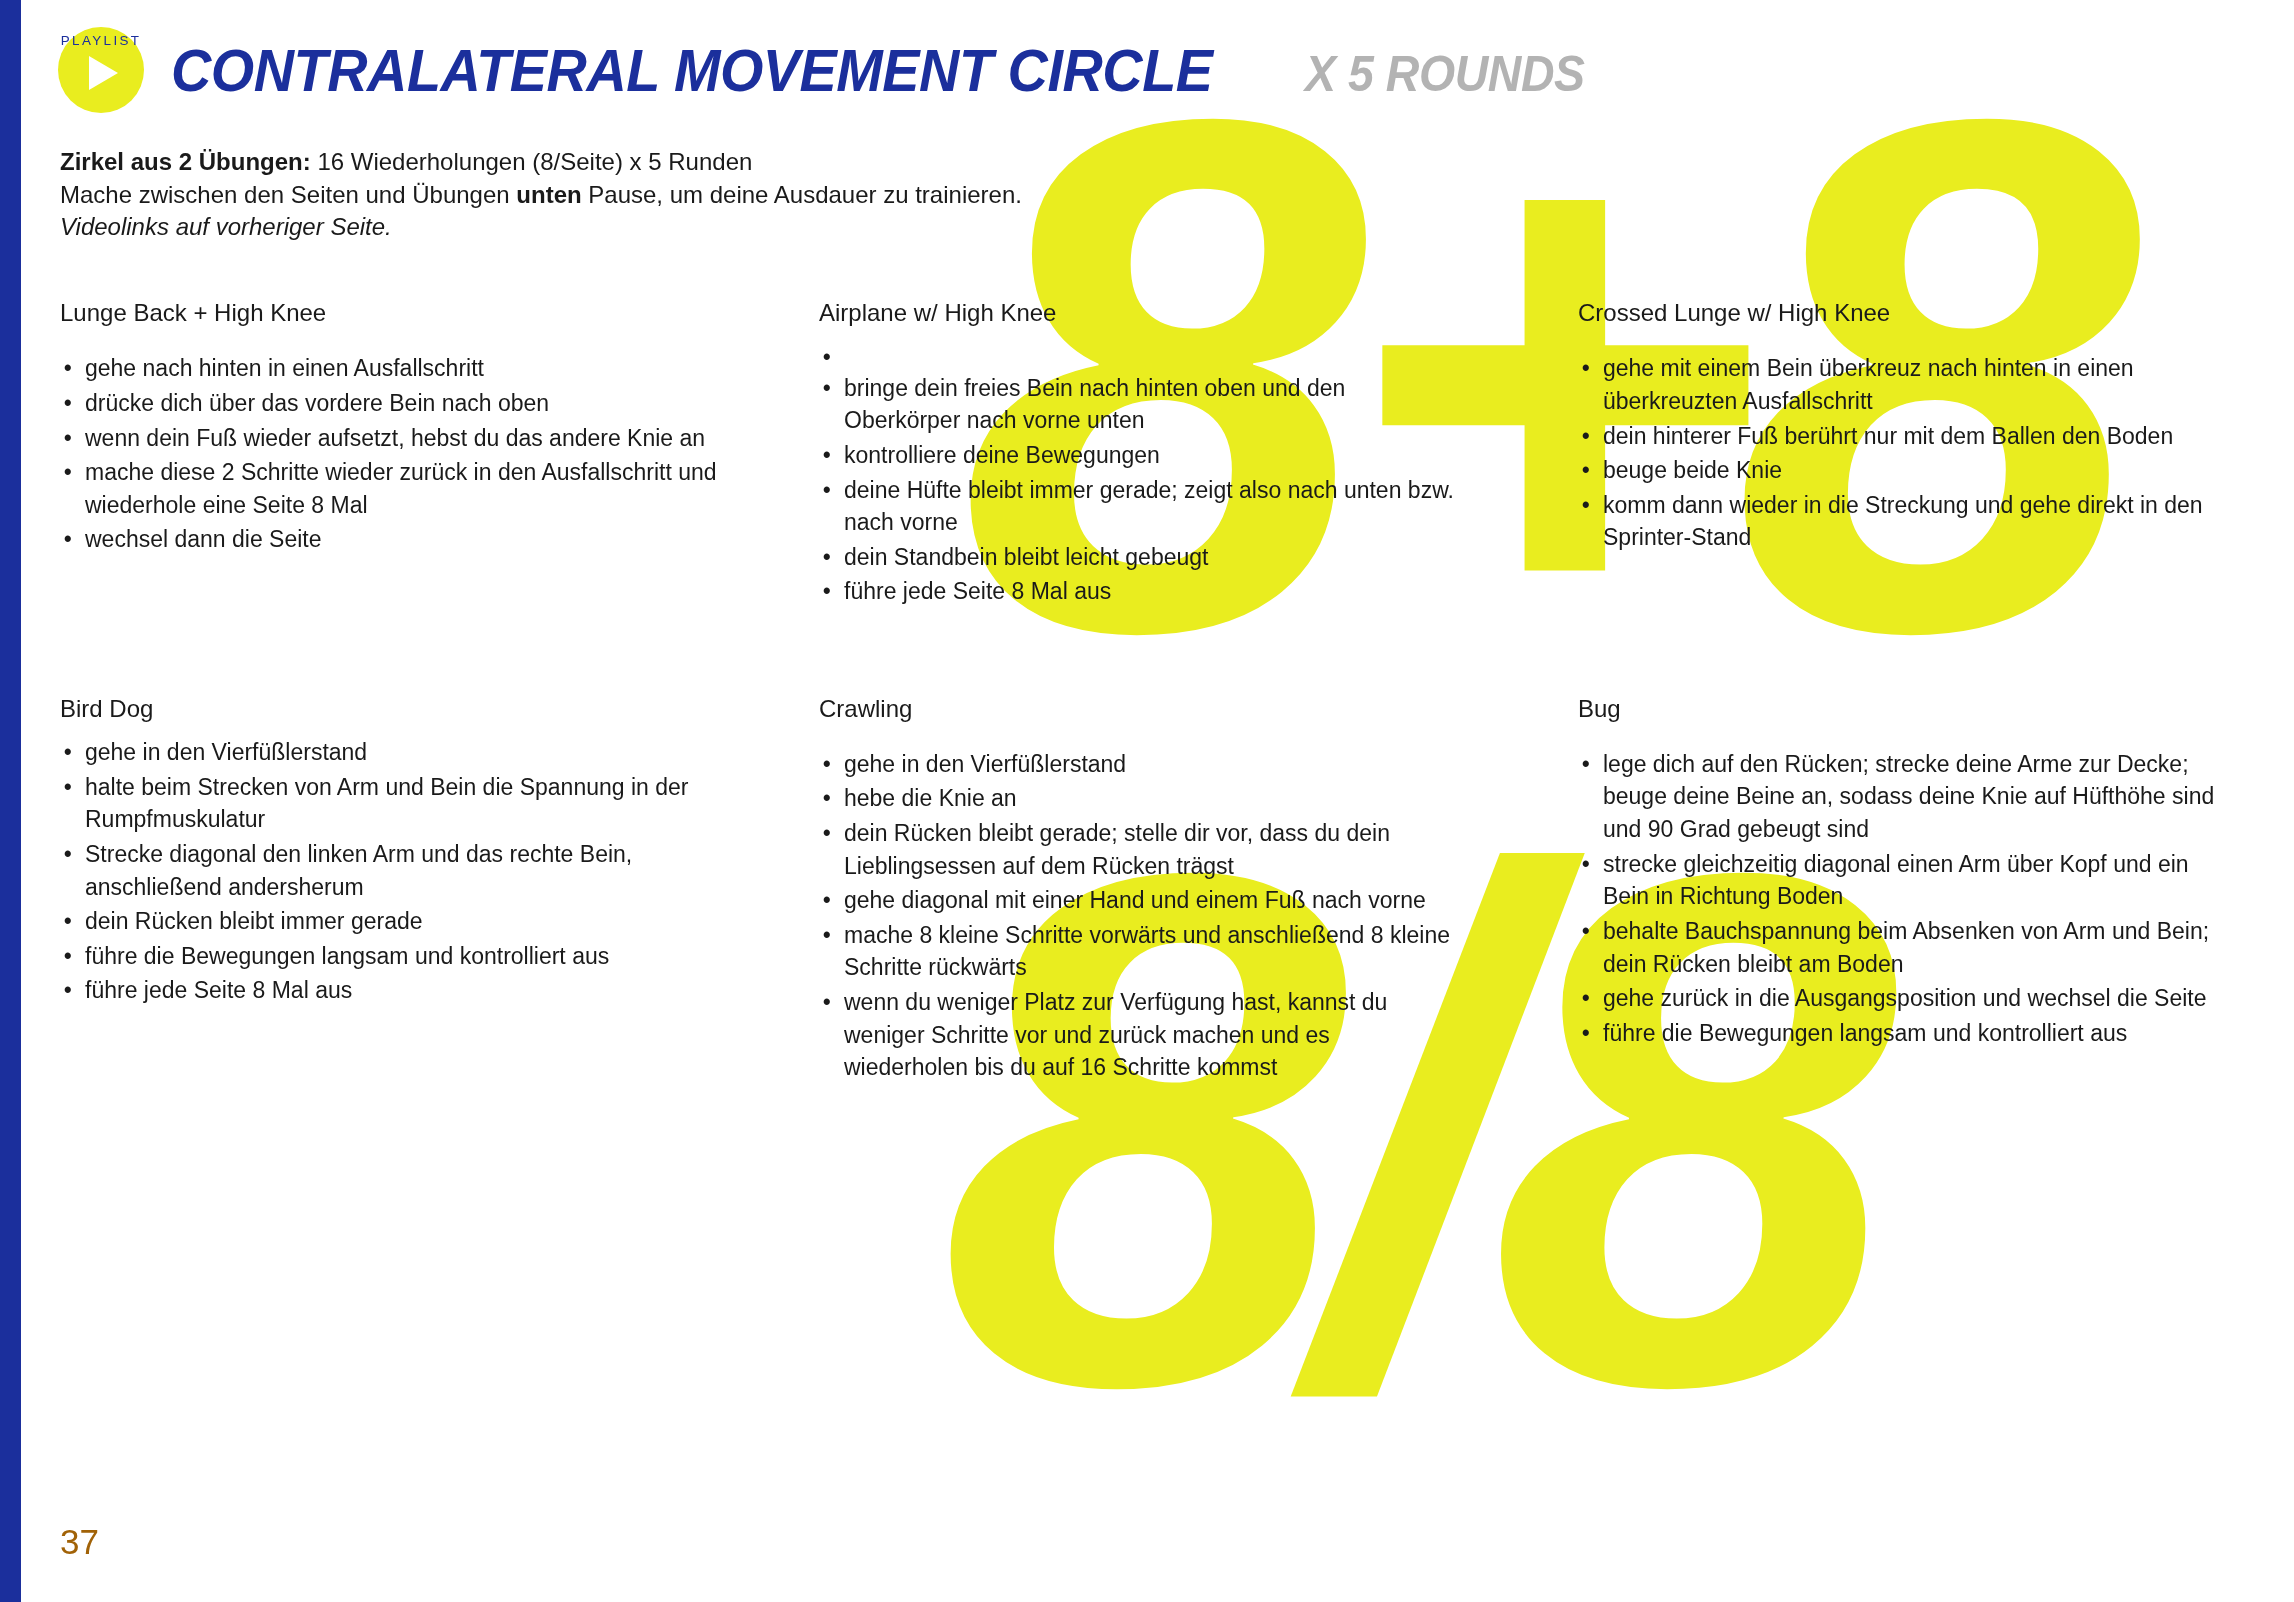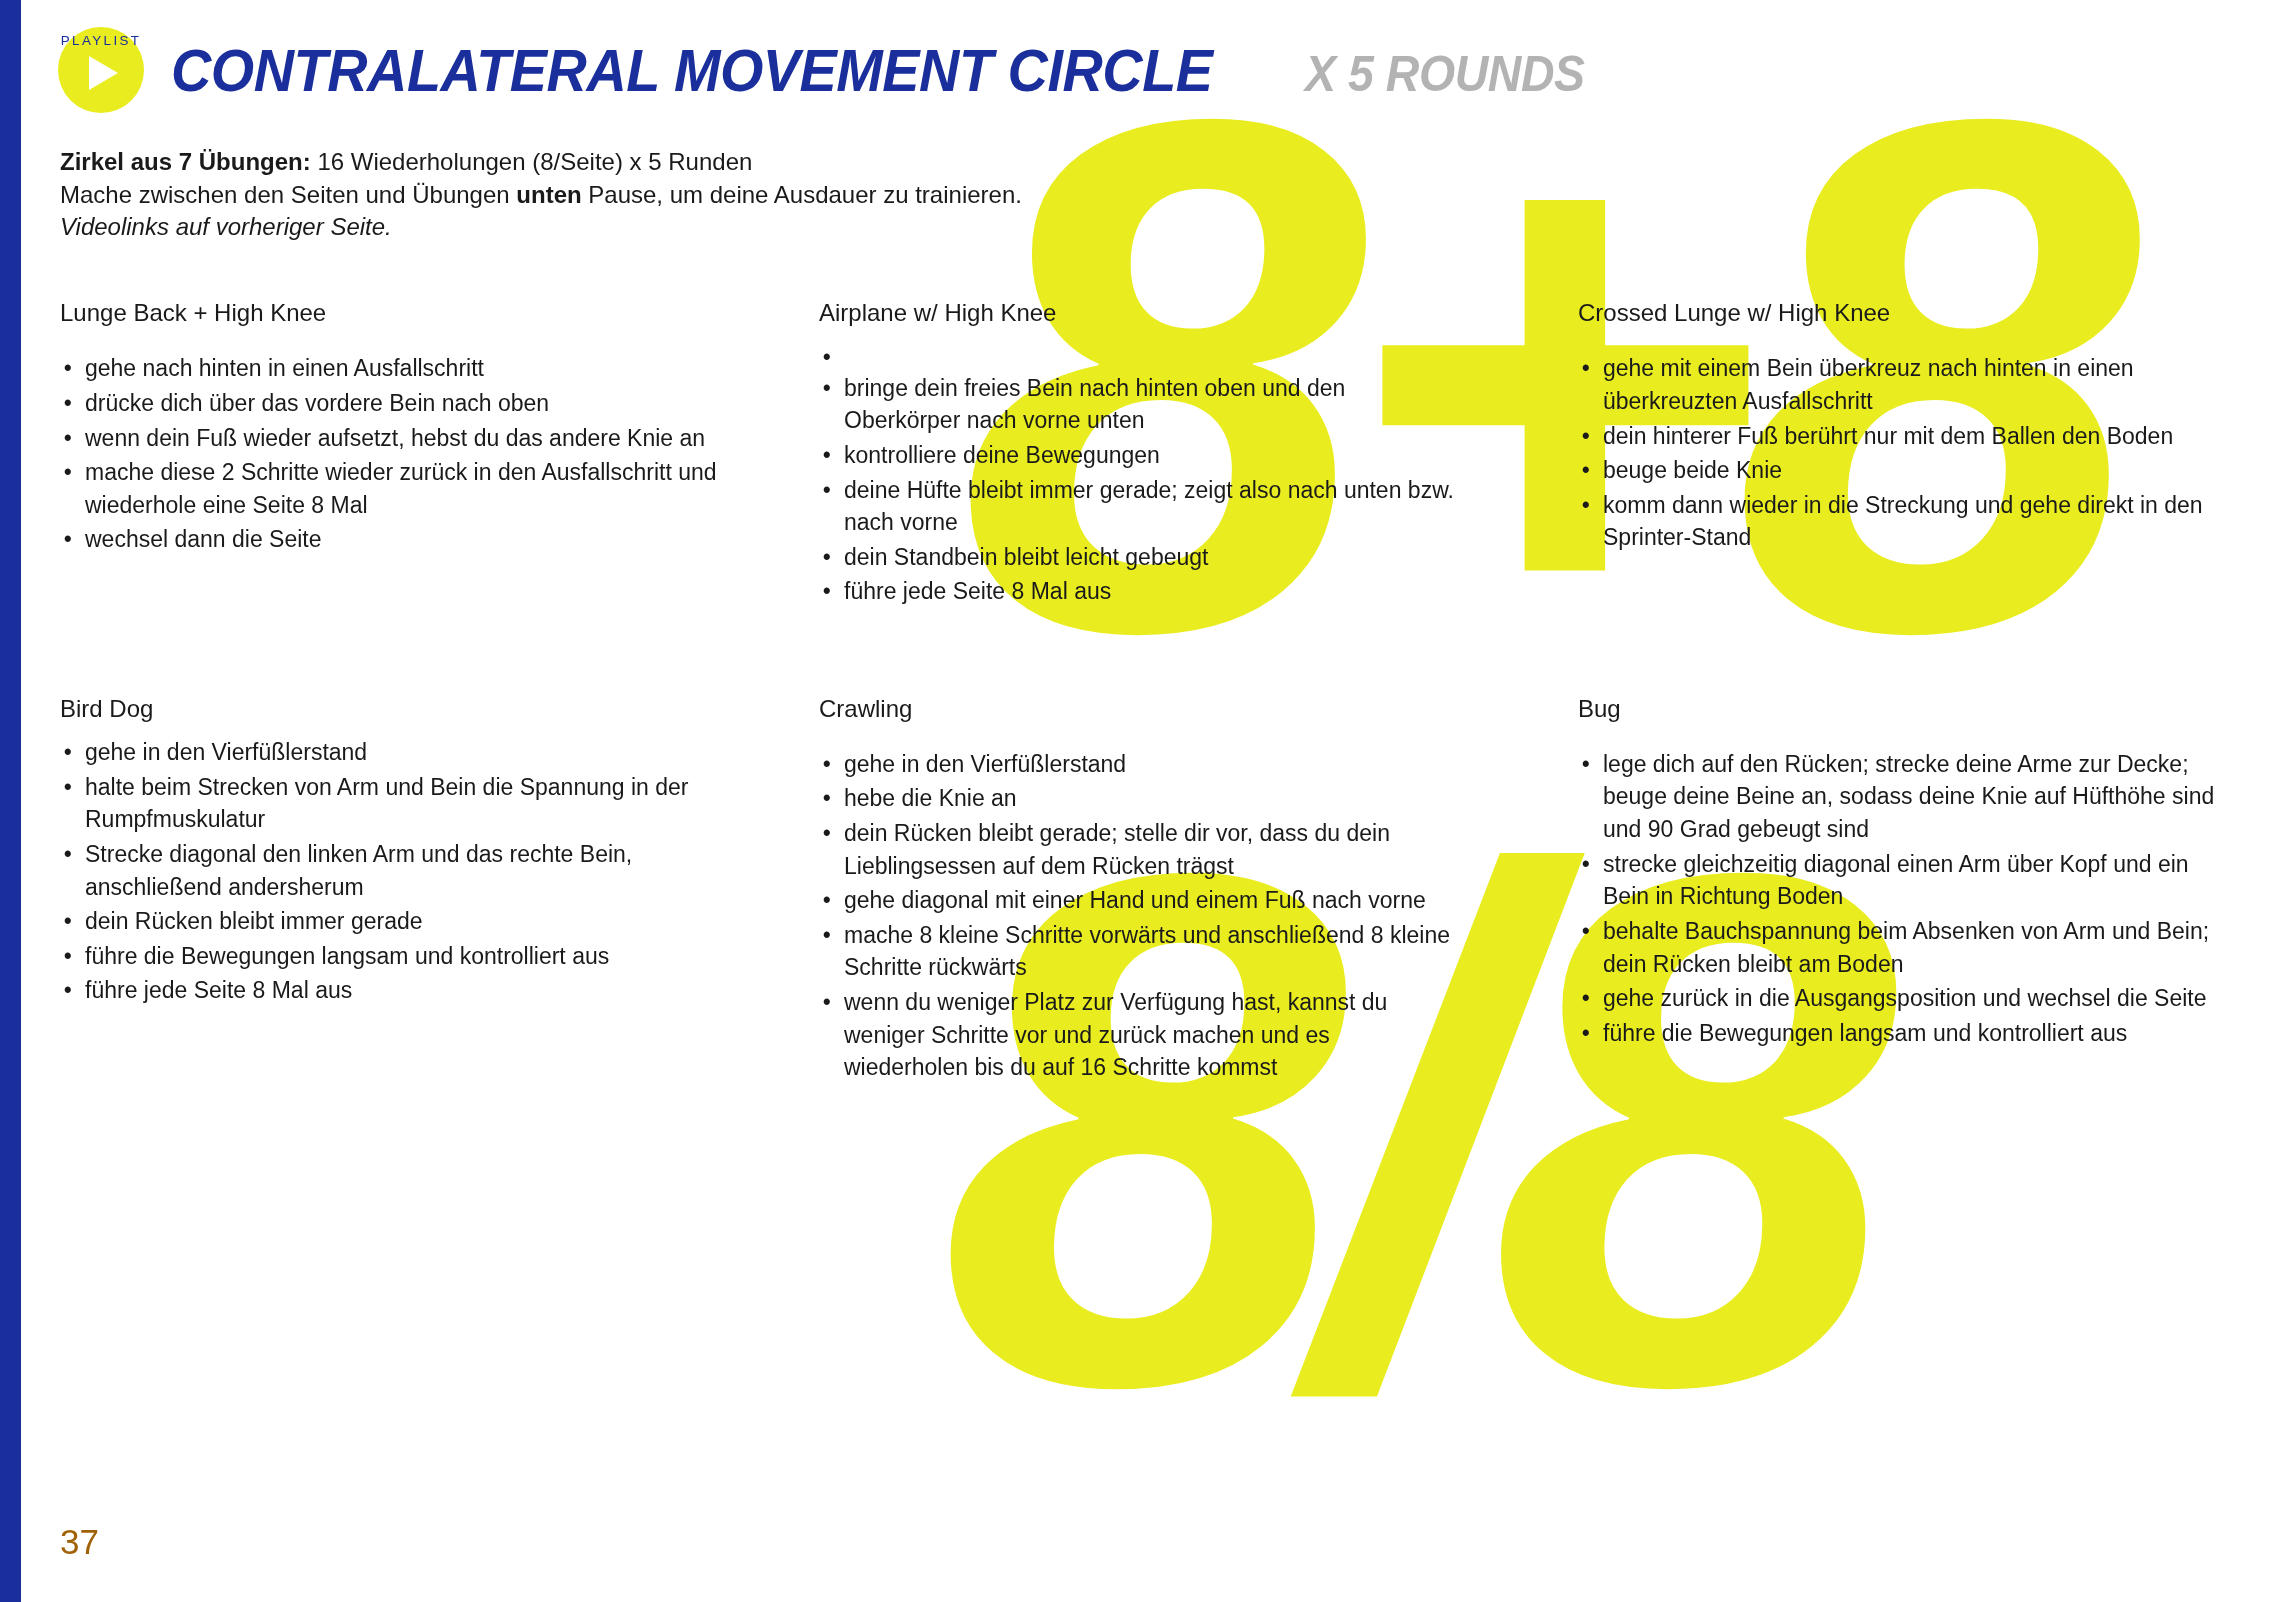--- a/index.html
+++ b/index.html
@@ -206,21 +206,21 @@
       <div class="playlist-play"></div>
     </div>
     <div class="title-wrap">
       <span class="title-main">CONTRALATERAL MOVEMENT CIRCLE</span>
       <span class="title-sub">X 5 ROUNDS</span>
     </div>
   </div>
 
   <div class="intro">
     <p class="intro-line">
-      <span class="lead-bold">Zirkel aus 7 Übungen:</span><span> 16 Wiederholungen (8/Seite) x 5 Runden</span>
+      <span class="lead-bold">Zirkel aus 2 Übungen:</span><span> 16 Wiederholungen (8/Seite) x 5 Runden</span>
     </p>
     <p class="intro-line">
       <span>Mache zwischen den Seiten und Übungen </span><span class="lead-bold">unten</span><span> Pause, um deine Ausdauer zu trainieren.</span>
     </p>
     <p class="intro-line italic">Videolinks auf vorheriger Seite.</p>
   </div>
 
   <div class="grid">
 
     <div class="col-1">

